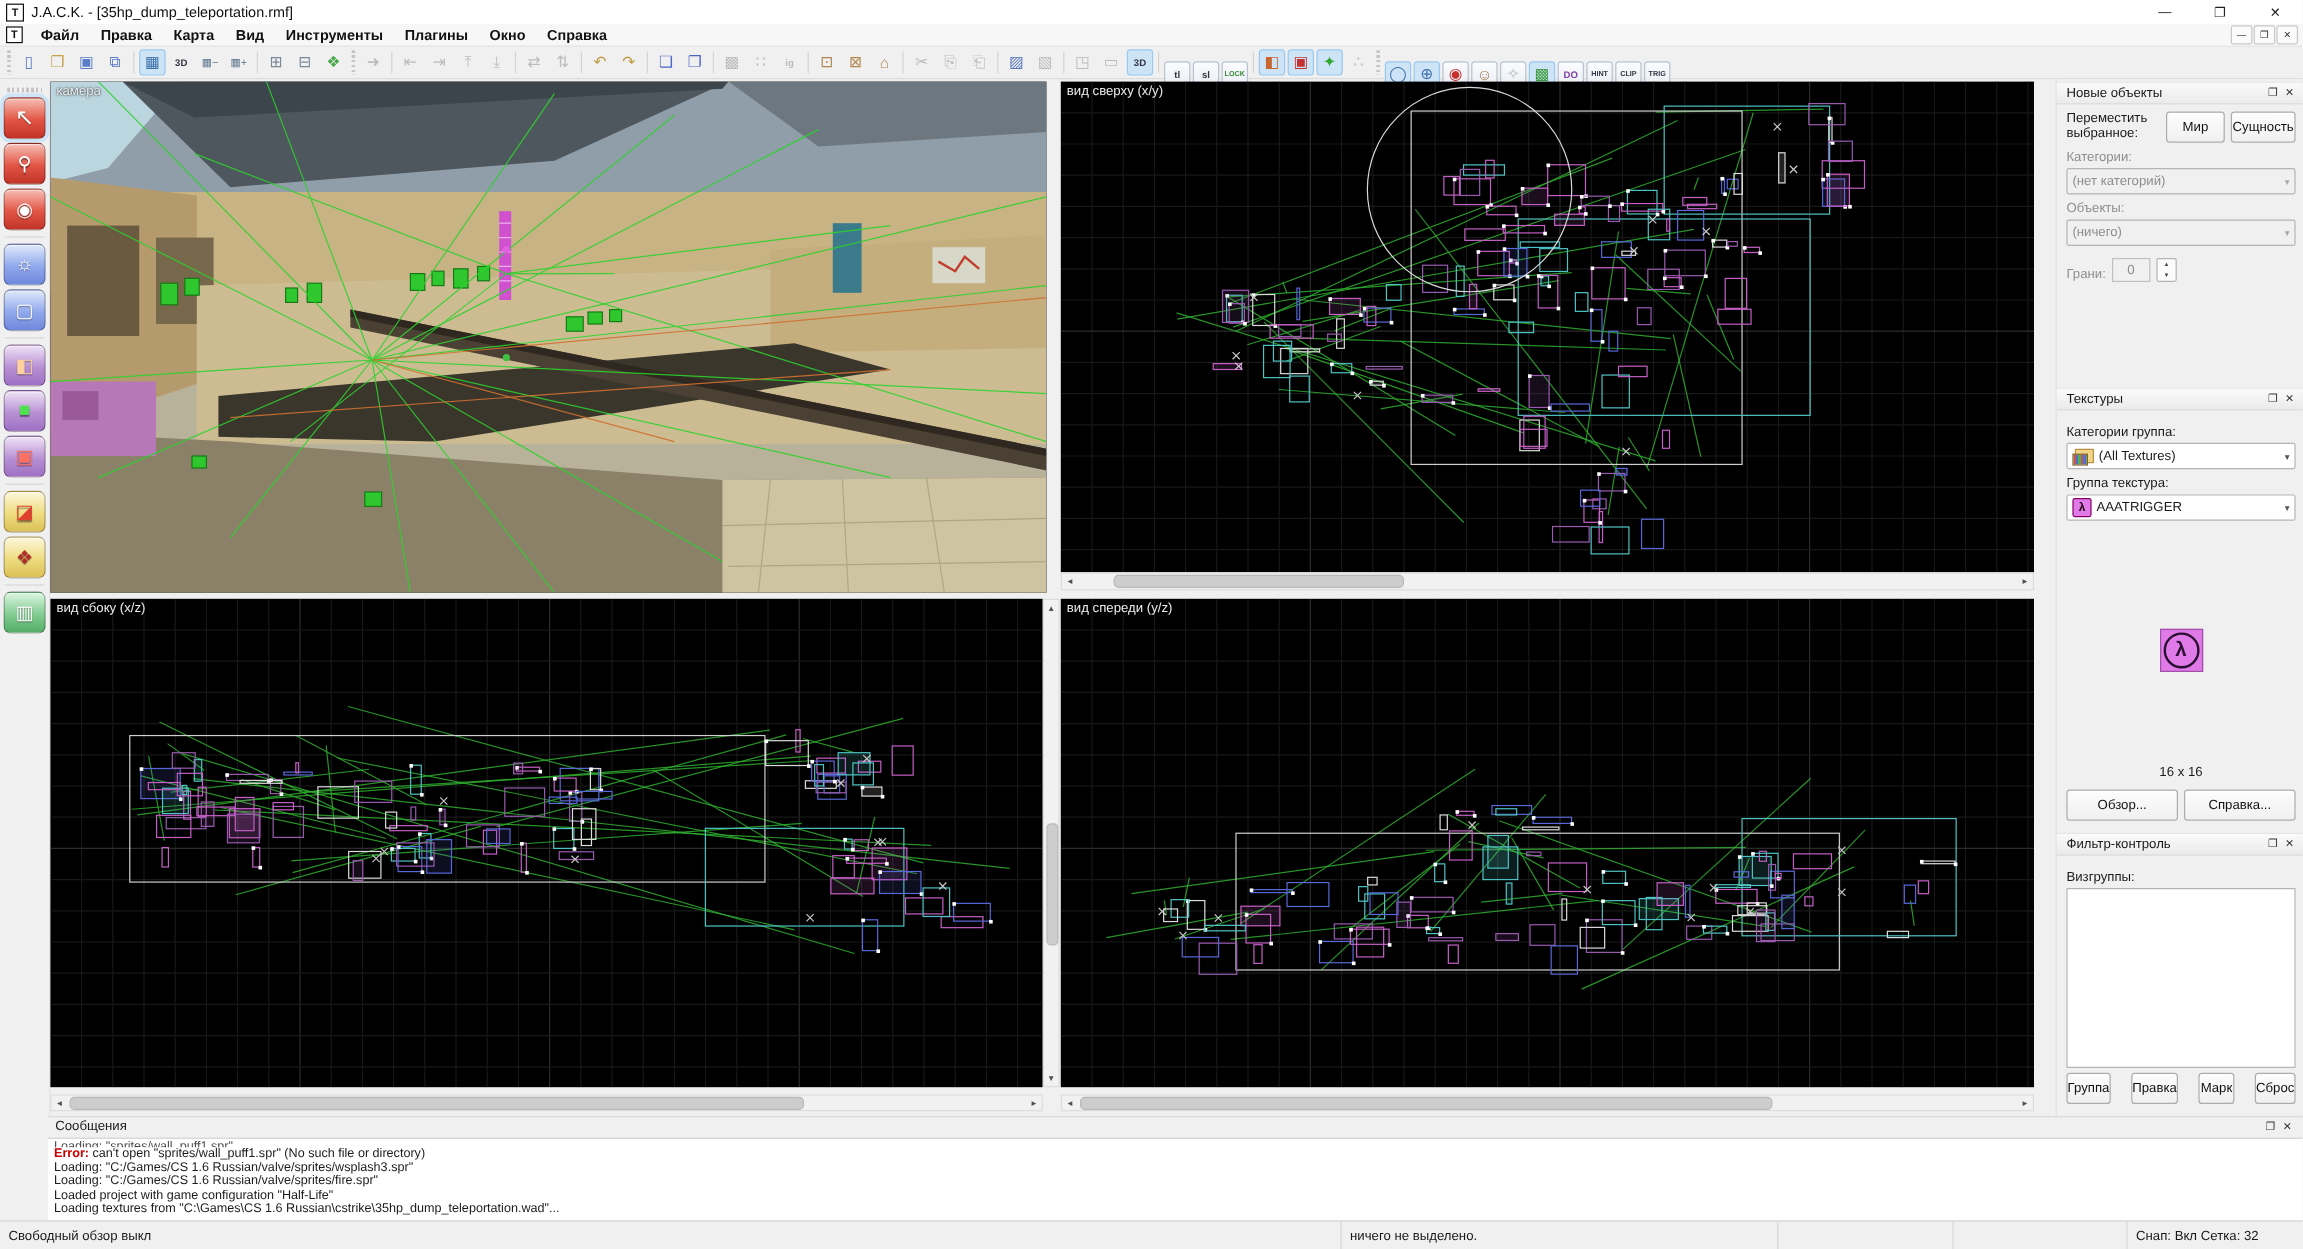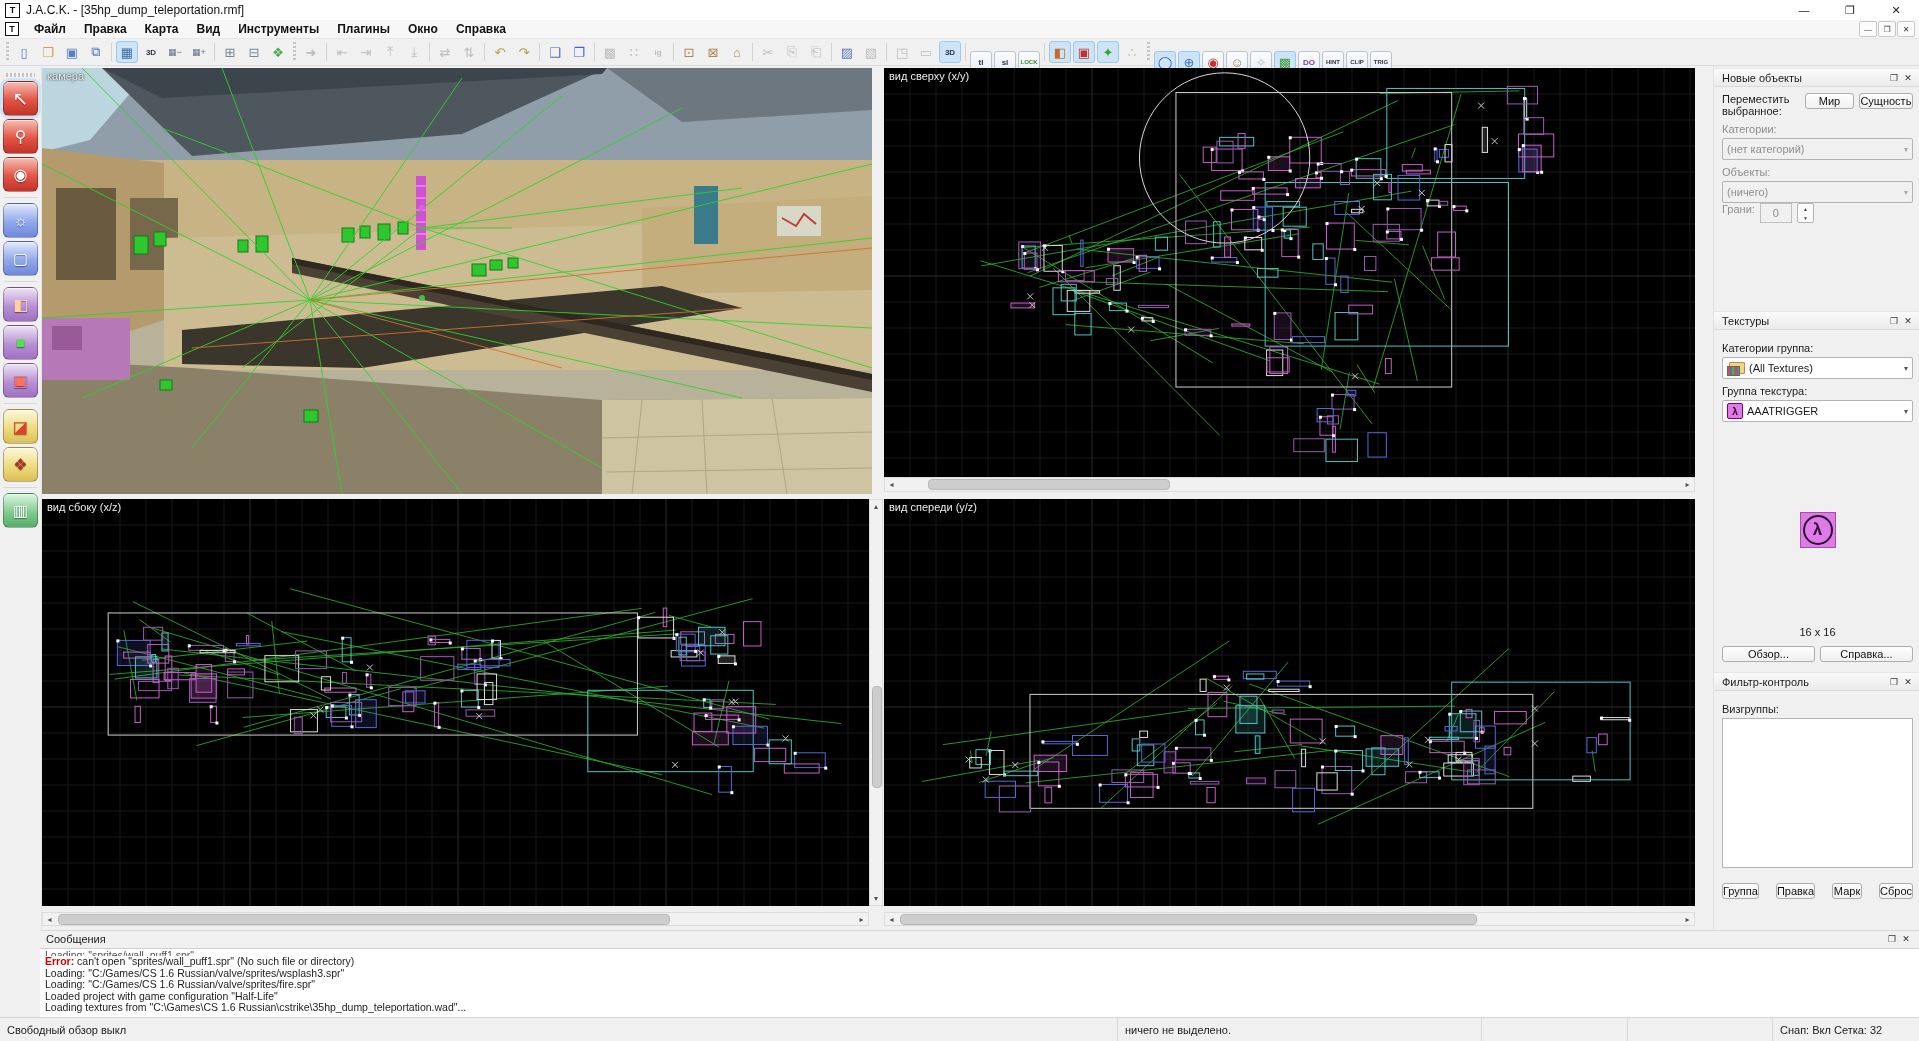--- a/index.html
+++ b/index.html
@@ -76,21 +76,21 @@
   .pane-btn{width:14px;height:13px;display:flex;align-items:center;justify-content:center;
             font-size:9px;color:#333;}
   .pane-body{padding:6px 6px 0 8px;}
   .lbl{margin:6px 0 3px 0;}
   .lbl.dim{color:#8e8e8e;}
   .dd{height:20px;border:1px solid #b4b4b4;border-radius:2px;background:#fff;display:flex;
       align-items:center;padding:0 4px;gap:4px;}
   .dd .arr{margin-left:auto;font-size:8px;color:#555;}
   .dd.dis{background:#f0f0f0;color:#8e8e8e;}
   .dd.dis .arr{color:#a8a8a8;}
-  .btn{height:16px;border:1px solid #adadad;border-radius:3px;background:linear-gradient(#fdfdfd,#f0f0f0);
+  .btn{height:26px;border:1px solid #adadad;border-radius:3px;background:linear-gradient(#fdfdfd,#f0f0f0);
        display:flex;align-items:center;justify-content:center;font-size:11px;color:#111;box-sizing:border-box;}
   .row{display:flex;gap:5px;align-items:flex-start;}
   .num-box{width:30px;height:18px;border:1px solid #c0c0c0;background:#f0f0f0;color:#8e8e8e;
            display:flex;align-items:center;justify-content:center;}
   .spin{width:15px;height:18px;border:1px solid #b4b4b4;border-radius:2px;background:#fbfbfb;
         display:flex;flex-direction:column;}
   .spin span{flex:1;display:flex;align-items:center;justify-content:center;font-size:5px;color:#444;}
   .folder-ico{width:18px;height:13px;position:relative;flex:none;}
   .folder-ico::before{content:"";position:absolute;left:2px;top:0;width:14px;height:10px;
         background:#f2d488;border:1px solid #b89040;border-radius:1px;}
@@ -98,21 +98,21 @@
         background:repeating-linear-gradient(90deg,#d05050 0 2px,#5070d0 2px 4px,#50b050 4px 6px);
         border:1px solid #806030;}
   .lambda-ico{width:14px;height:14px;background:#e07ae8;border:1px solid #806;color:#201;
         border-radius:2px;display:flex;align-items:center;justify-content:center;
         font-size:10px;font-weight:bold;flex:none;}
   #tex-preview{width:34px;height:34px;margin:0 auto;background:#e07ae8;border:1px solid #a050a8;
         display:flex;align-items:center;justify-content:center;}
   #tex-preview .ring{width:26px;height:26px;border:2.5px solid #2a1030;border-radius:50%;
         display:flex;align-items:center;justify-content:center;font-size:17px;font-weight:bold;color:#2a1030;}
   #visgroups{height:148px;background:#fff;border:1px solid #b4b4b4;margin-top:3px;}
-  .fbtn-row{display:flex;gap:17px;margin-top:15px;}
+  .fbtn-row{display:flex;gap:17px;margin-top:4px;}
   .fbtn-row .btn{flex:1;}
   
   #messages{position:absolute;left:40px;top:930px;width:1879px;height:87px;background:#f0f0f0;
             border-top:1px solid #d8d8d8;box-sizing:border-box;}
   #msg-hd{height:16px;display:flex;align-items:center;padding:0 6px;font-size:11px;color:#1a1a1a;}
   #msg-log{position:absolute;left:0;right:0;top:17px;bottom:0;background:#fff;
            border-top:1px solid #cfcfcf;padding:1px 0 0 5px;overflow:hidden;
            font-size:10.5px;color:#1c1c1c;line-height:11.5px;}
   .log-line b.err{color:#cc0000;}
   .log-line.clipped{height:6px;overflow:hidden;opacity:.8;}
@@ -1033,21 +1033,21 @@
     <div class="lbl dim">Категории:</div>
     <div class="dd dis">
       <span>(нет категорий)</span>
       <span class="arr">▾</span>
     </div>
     <div class="lbl dim">Объекты:</div>
     <div class="dd dis">
       <span>(ничего)</span>
       <span class="arr">▾</span>
     </div>
-    <div class="row" style="align-items:flex-start;">
+    <div class="row" style="margin-top:10px;align-items:flex-end;">
       <span class="dim" style="color:#8e8e8e">Грани:</span>
       <span class="num-box">0</span>
       <span class="spin">
           <span>▲</span>
           <span>▼</span>
         </span>
     </div>
   </div>
 
   <div class="pane-hd" style="margin-top:88px">

